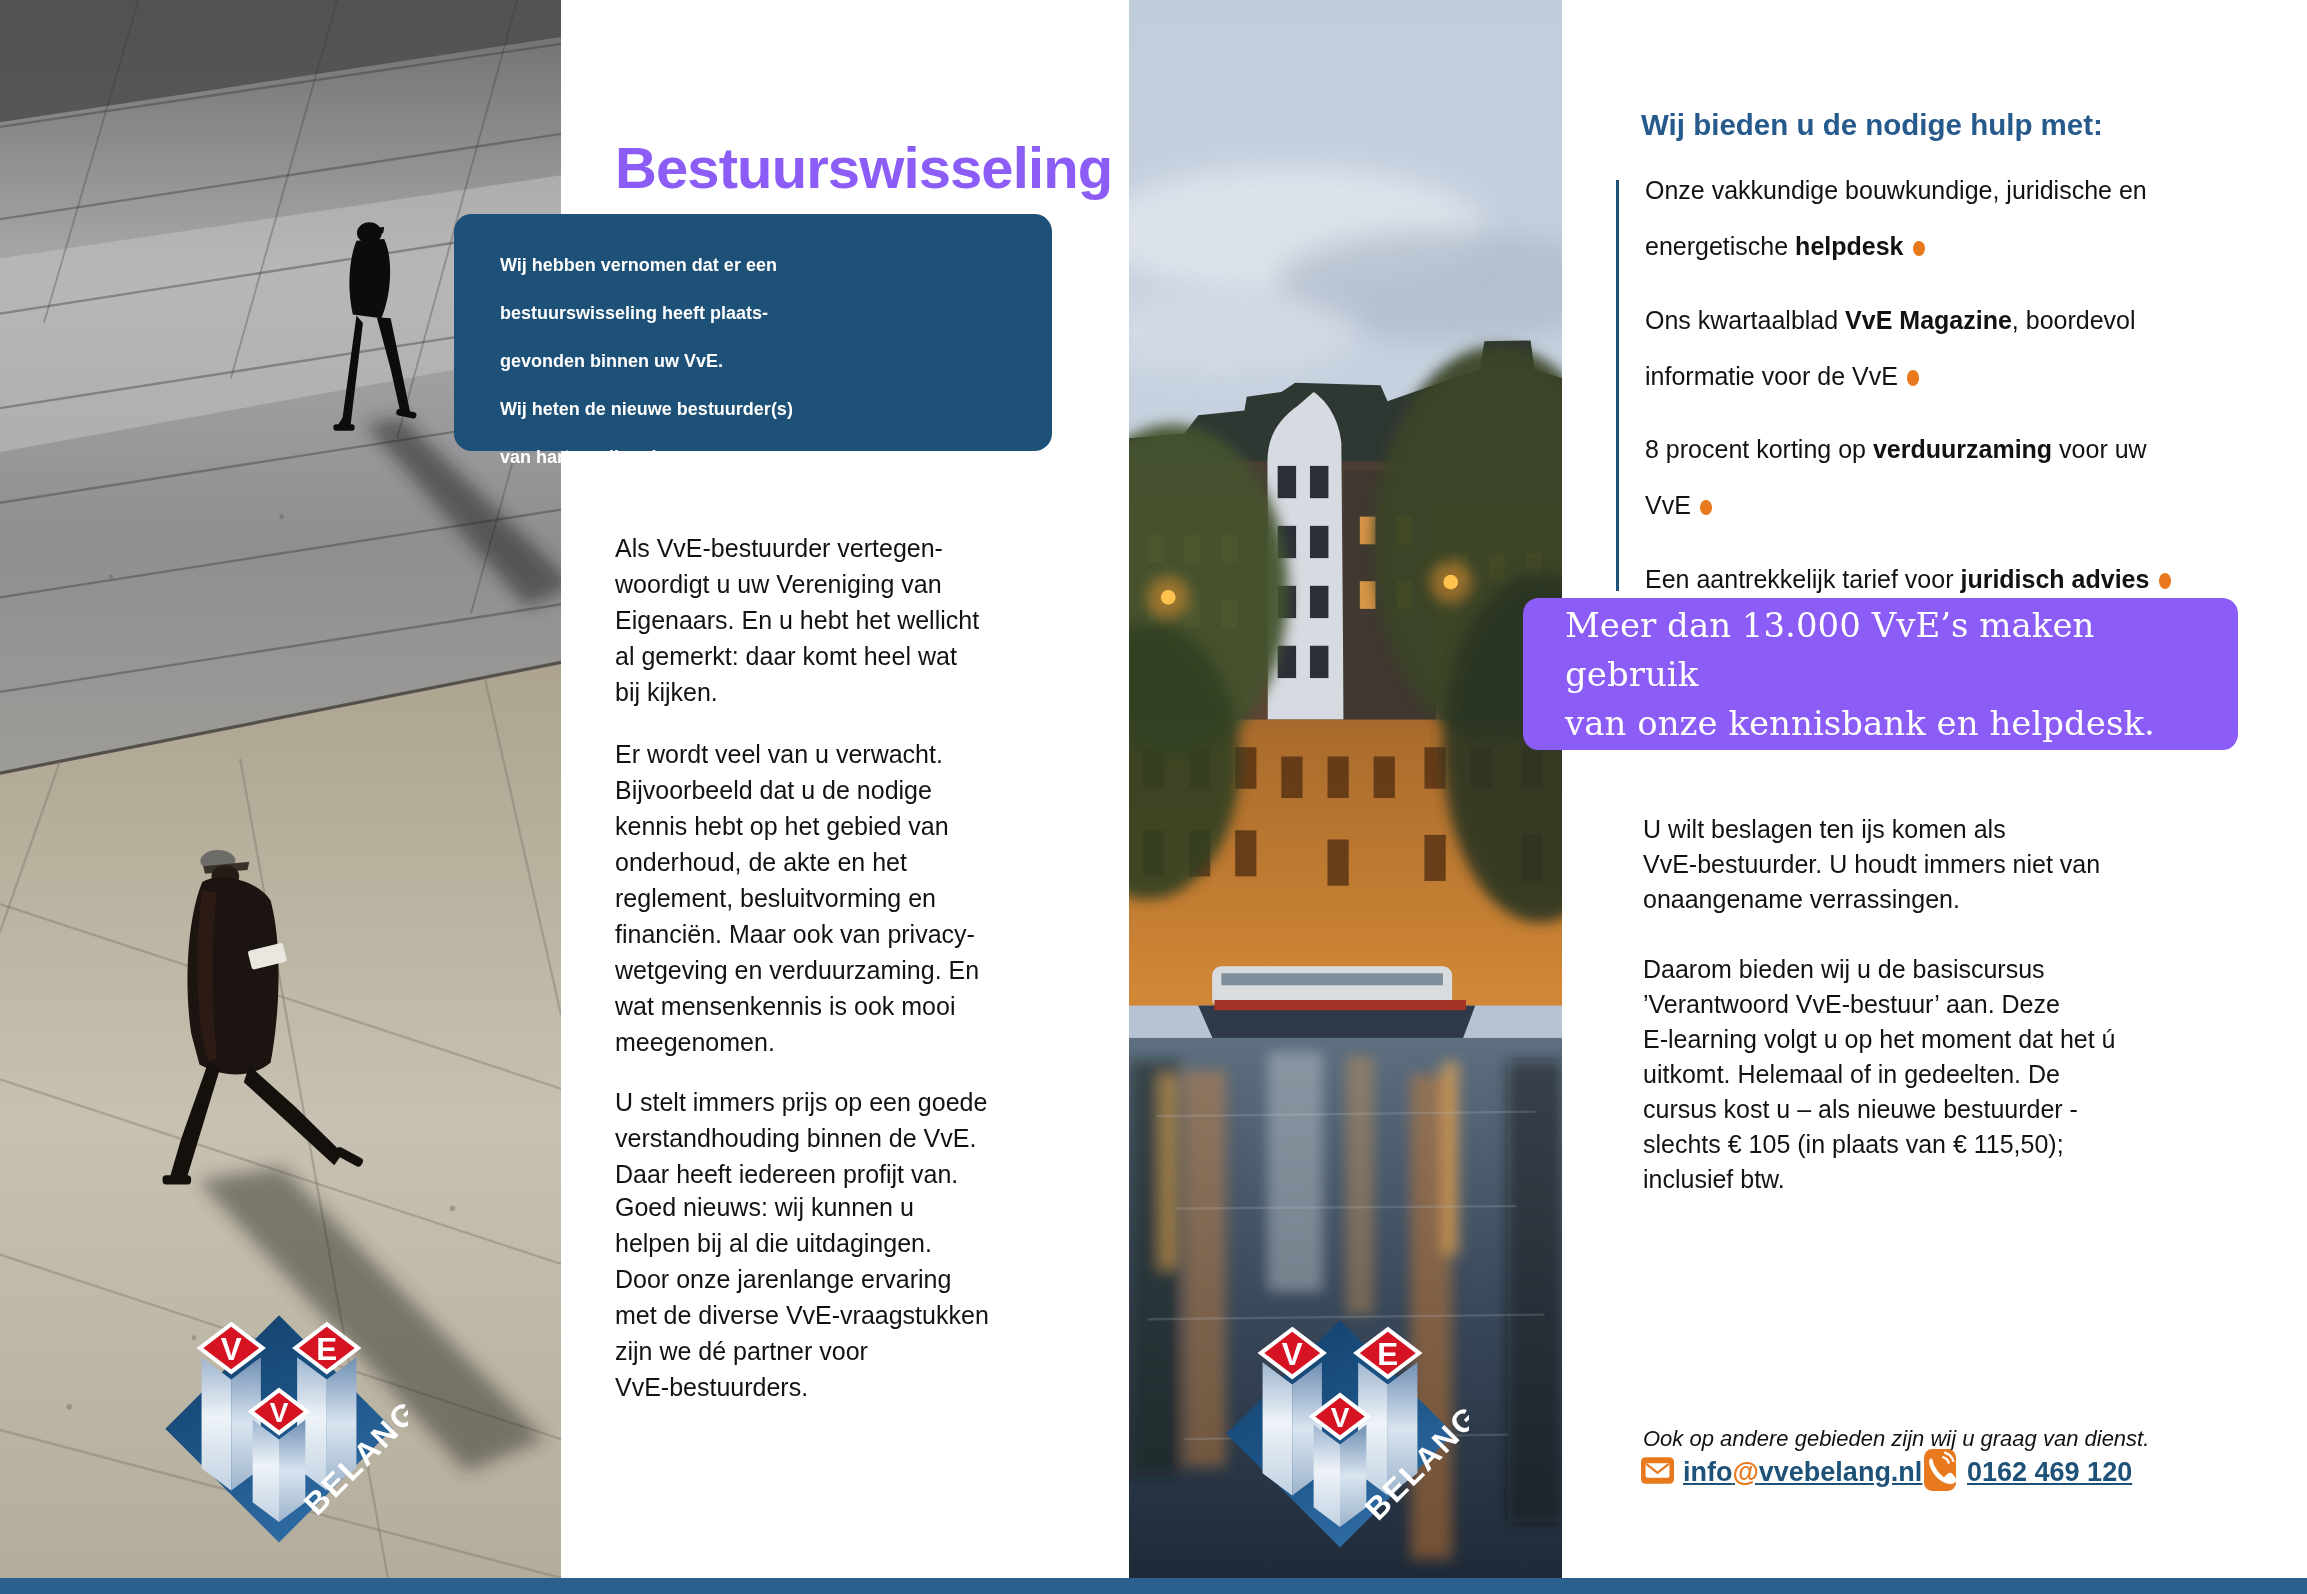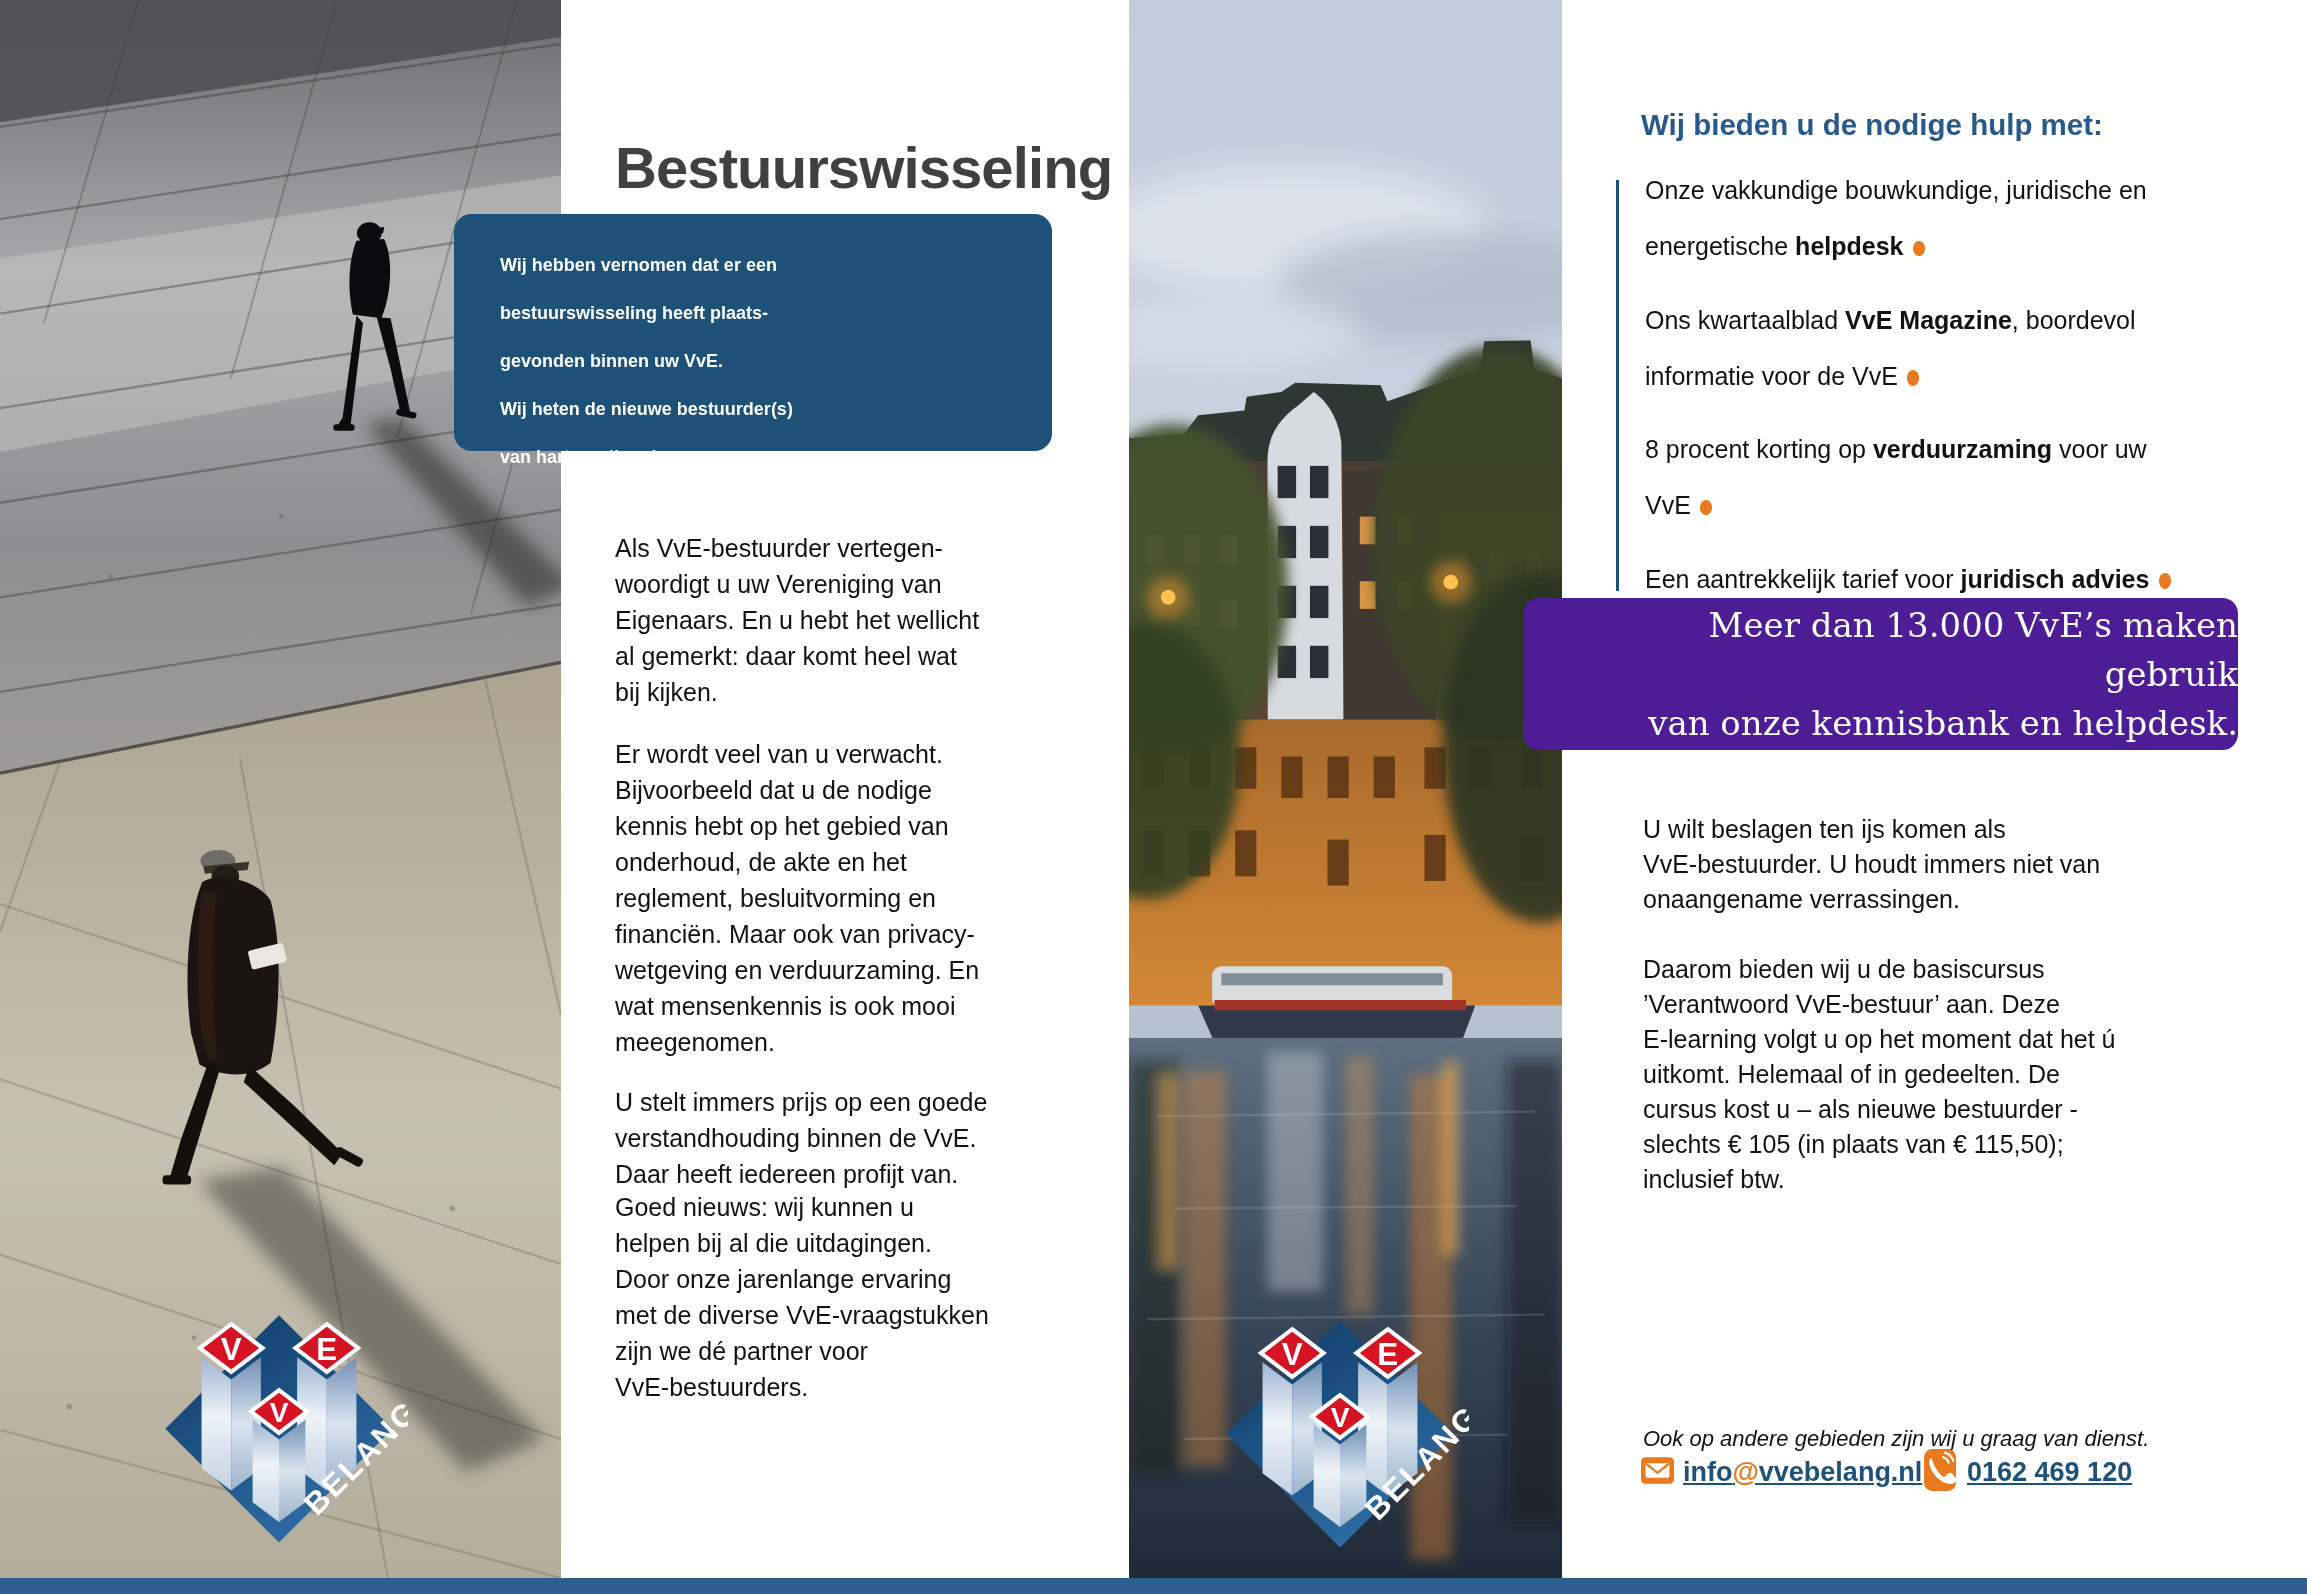--- a/index.html
+++ b/index.html
@@ -3,33 +3,33 @@
 <meta charset="utf-8">
 <style>
   html,body{margin:0;padding:0;background:#ffffff;}
   .page{position:relative;width:2307px;height:1594px;overflow:hidden;background:#ffffff;
         font-family:"Liberation Sans",sans-serif;color:#141414;}
   .abs{position:absolute;}
   
   .photo-left{left:0;top:0;width:561px;height:1578px;}
   .photo-canal{left:1129px;top:0;width:433px;height:1578px;}
   
-  .title{left:615px;top:95px;width:554px;font-size:58px;font-weight:700;color:#404040;letter-spacing:-0.9px;white-space:nowrap;}
+  .title{left:615px;top:95px;width:554px;font-size:58px;font-weight:700;color:#8b5cf6;letter-spacing:-0.9px;white-space:nowrap;}
   .quote-box{left:454px;top:214px;width:598px;height:237px;background:#1e5177;border-radius:17.5px;}
   .quote-text{position:absolute;left:38px;top:27px;width:526px;color:#ffffff;font-size:18px;line-height:48px;font-weight:700;white-space:pre-line;margin-left:8px;}
   .body-par{width:512px;font-size:25px;line-height:36px;white-space:pre-line;color:#121212;}
   .p-mid{left:615px;}
   
   .r-heading{left:1641px;top:84px;width:646px;font-size:29.5px;font-weight:700;color:#265a8c;}
   .bullet-rule{left:1616px;top:180px;width:3.2px;height:411px;background:#1e5177;}
   .bullets{left:1645px;top:162px;width:614px;}
   .bullet-item{font-size:25px;line-height:56px;white-space:pre-line;color:#121212;margin-bottom:17.5px;}
   .bullet-item b{font-weight:700;}
   .dot{display:inline-block;width:12px;height:15.7px;border-radius:50%;background:#e8791d;margin-left:9.2px;vertical-align:-1.4px;}
-  .meer-box{left:1523px;top:598px;width:715px;height:152px;background:#4c1d95;border-radius:15.7px;display:flex;align-items:center;text-align:right;}
+  .meer-box{left:1523px;top:598px;width:715px;height:152px;background:#8b5cf6;border-radius:15.7px;display:flex;align-items:center;}
   .meer-text{margin-left:42px;color:#ffffff;font-family:"DejaVu Serif",serif;font-size:34px;line-height:49px;white-space:pre-line;}
   .p-right{left:1643px;width:618px;font-size:25px;line-height:35px;}
   .note-italic{left:1643px;top:1404px;width:618px;font-size:22px;font-style:italic;color:#111;}
   .contact-text{font-size:27px;font-weight:700;color:#1e5177;white-space:nowrap;}
   .at{color:#e8791d;}
   
   .footer-bar{left:0;top:1578px;width:2307px;height:15.7px;background:#2b608e;}
   .logo{pointer-events:none;}
 </style>
 </head>

